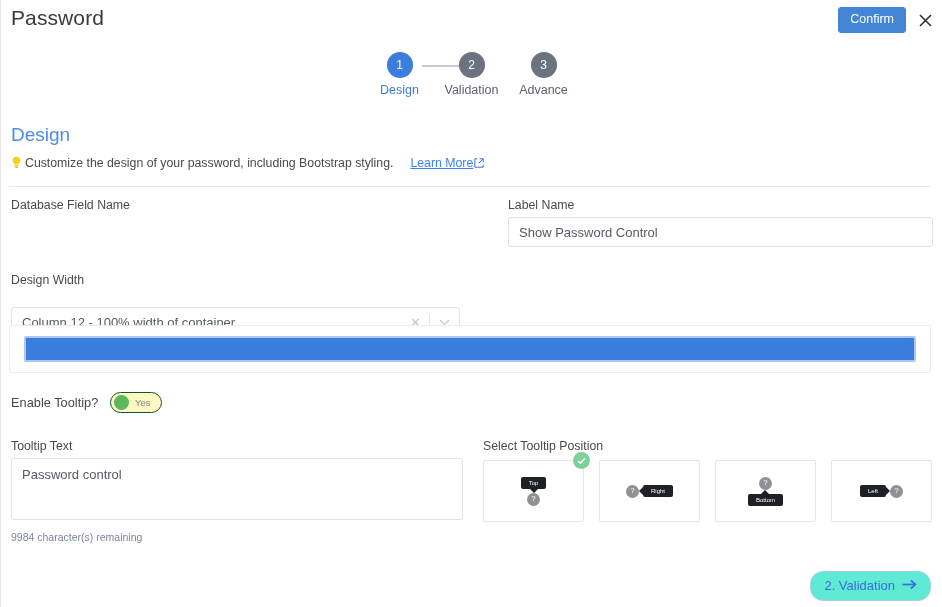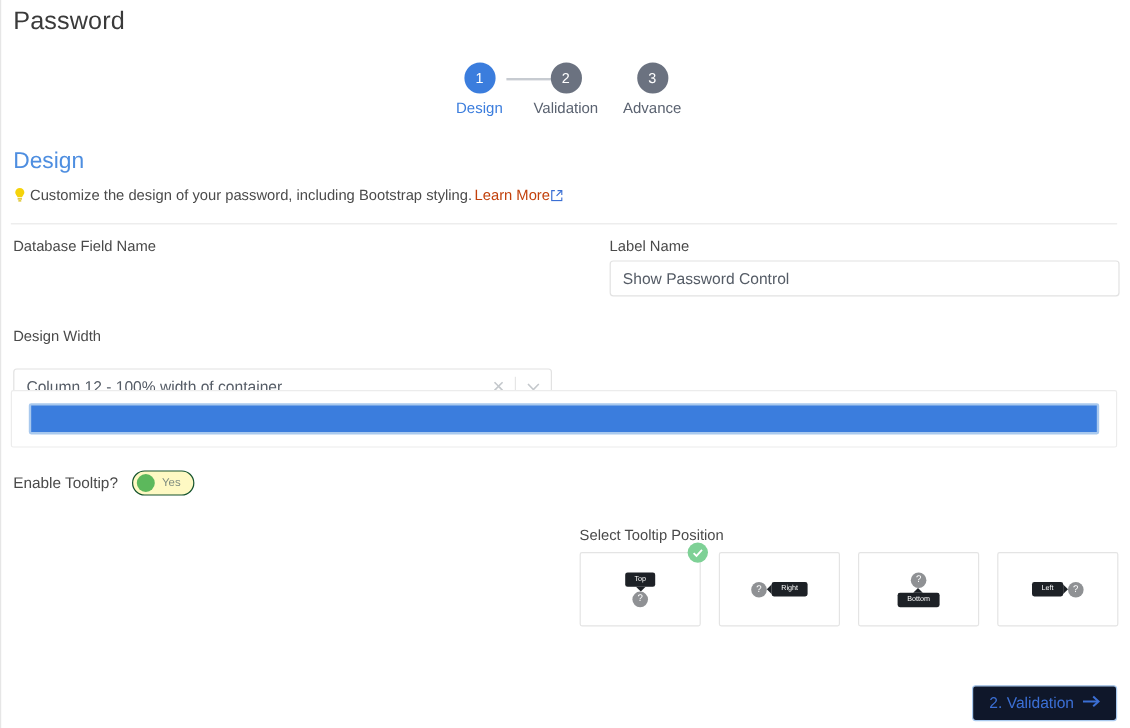--- a/index.html
+++ b/index.html
@@ -139,22 +139,23 @@
     white-space: nowrap;
   }
   .bulb-icon {
     width: 13px;
     height: 15px;
     margin-right: 1px;
     display: inline-flex;
     align-items: center;
   }
   .learn-link {
-    color: #c2410c;
-    margin-left: 2px;
+    color: #3b82f6;
+    text-decoration: underline;
+    margin-left: 17px;
     cursor: pointer;
   }
   .ext-icon { margin-left: 1px; display: inline-flex; vertical-align: -2px; }
 
   .divider {
     position: absolute;
     left: 8px;
     width: 922px;
     top: 186px;
     height: 1px;
@@ -402,40 +403,48 @@
     border-bottom: 4px solid transparent;
     border-left: 4px solid #1d2126;
   }
 
   
   .next-btn {
     position: absolute;
     right: 11px;
     top: 571px;
     border: 1px solid #a9c9ee;
-    background: #0f172a;
+    background: #5eead4;
     color: #3b6fd4;
-    border-radius: 3px;
+    border-radius: 13px;
     font-size: 13px;
     font-family: "Liberation Sans", sans-serif;
     padding: 6px 13px;
     cursor: pointer;
     display: flex;
     align-items: center;
     gap: 7px;
     line-height: 1.2;
   }
 </style>
 </head>
 <body>
 
 <div class="page">
 
   <div class="header">
     <div class="page-title">Password</div>
+    <div class="header-actions">
+      <button class="confirm-btn">Confirm</button>
+      <div class="close-x">
+        <svg width="13" height="13" viewBox="0 0 13 13" aria-hidden="true">
+          <path d="M1 1 L12 12 M12 1 L1 12" stroke="#333" stroke-width="1.6" fill="none"></path>
+        </svg>
+      </div>
+    </div>
   </div>
 
   <div class="stepper">
     <div class="step active">
       <div class="step-circle">1</div>
       <div class="step-line l1"></div>
       <div class="step-label">Design</div>
     </div>
     <div class="step">
       <div class="step-circle">2</div>
@@ -506,20 +515,25 @@
   </div>
 
   <div class="toggle-row">
     <span class="toggle-label">Enable Tooltip?</span>
     <div class="toggle">
       <div class="toggle-knob"></div>
       <div class="toggle-text">Yes</div>
     </div>
   </div>
 
+  <div class="tooltip-area">
+    <label class="field-label">Tooltip Text</label>
+    <textarea class="textarea" style="">Password control</textarea>
+    <div class="char-remaining">9984 character(s) remaining</div>
+  </div>
 
   <div class="position-area">
     <label class="field-label">Select Tooltip Position</label>
     <div class="cards">
 
       <div class="card">
         <div class="check-badge">
           <svg width="9" height="8" viewBox="0 0 9 8" aria-hidden="true">
             <path d="M1 4 L3.4 6.3 L8 1.3" stroke="#ffffff" stroke-width="1.5" fill="none"></path>
           </svg>

